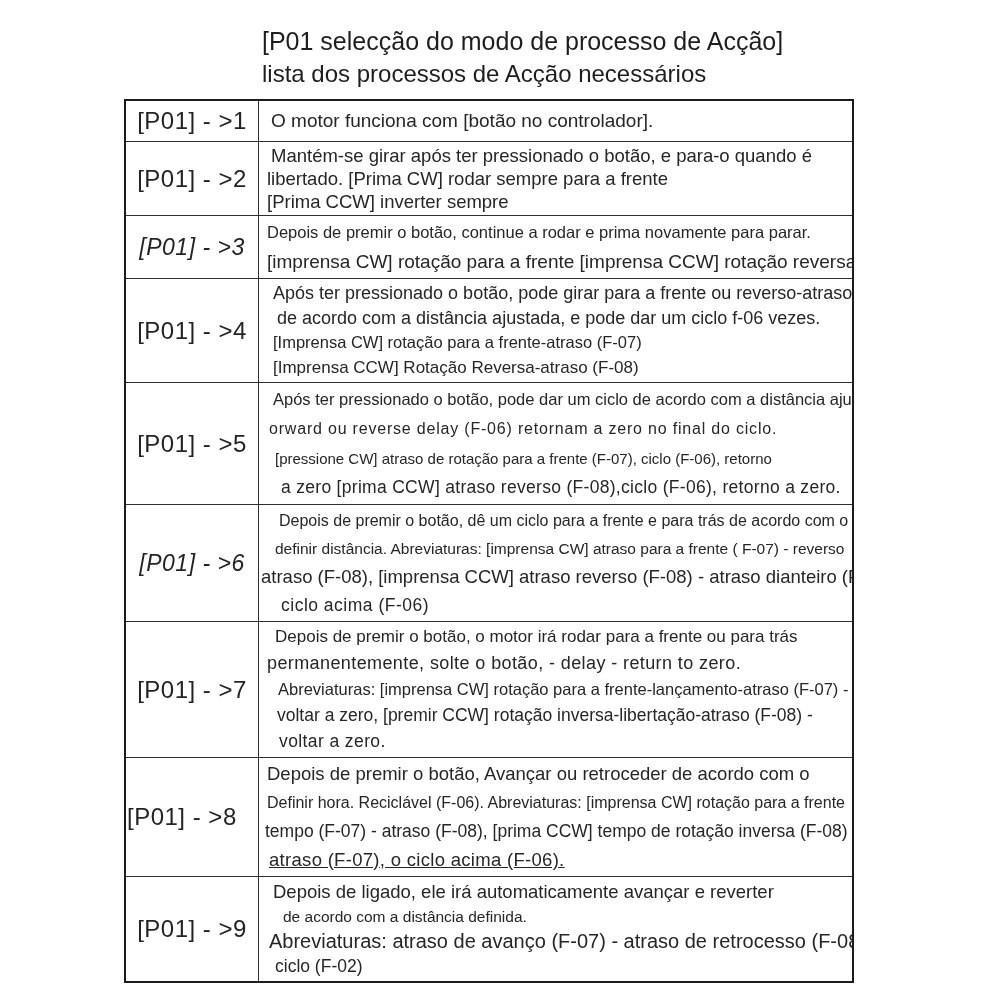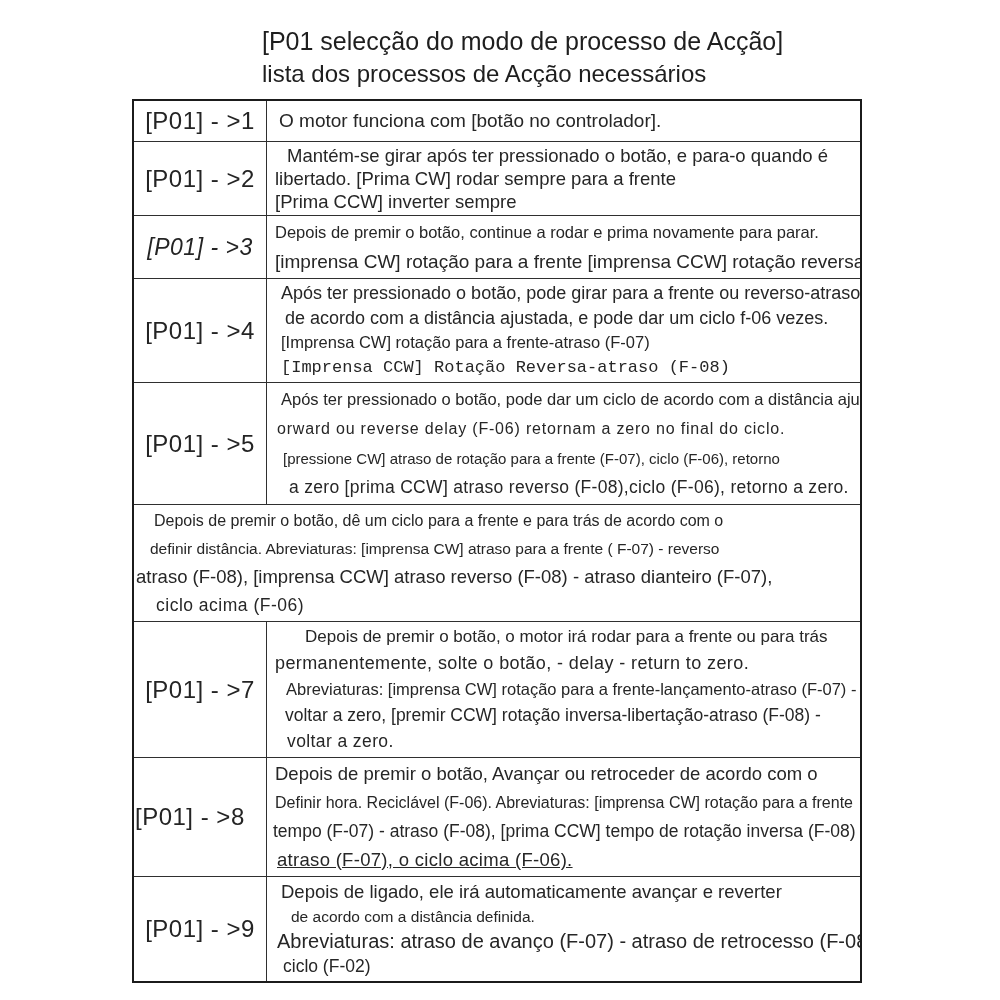--- a/index.html
+++ b/index.html
@@ -27,21 +27,21 @@
   }
   .subtitle {
     font-size: 24px;
     line-height: 30px;
     margin-top: 2px;
     color: #1e1e1e;
     white-space: nowrap;
   }
   .table {
     position: absolute;
-    left: 132px;
+    left: 124px;
     top: 99px;
     width: 730px;
     height: 884px;
     border: 2px solid #1b1b1b;
     box-sizing: border-box;
     display: flex;
     flex-direction: column;
     background: #ffffff;
   }
   .row {
@@ -106,62 +106,63 @@
 <div class="table" id="process-table">
     <div class="row">
       <div class="cell-label">[P01] - &gt;1</div>
       <div class="cell-desc">
         <div class="line" style="font-size: 19px; margin-left: 4px;">O motor funciona com [botão no controlador].</div>
       </div>
     </div>
     <div class="row">
       <div class="cell-label">[P01] - &gt;2</div>
       <div class="cell-desc">
-        <div class="line" style="font-size: 18.5px; margin-left: 12px;">Mantém-se girar após ter pressionado o botão, e para-o quando é</div>
+        <div class="line" style="font-size: 18.5px; margin-left: 4px;">Mantém-se girar após ter pressionado o botão, e para-o quando é</div>
         <div class="line" style="font-size: 18.5px;">libertado. [Prima CW] rodar sempre para a frente</div>
         <div class="line" style="font-size: 18.5px;">[Prima CCW] inverter sempre</div>
       </div>
     </div>
     <div class="row">
       <div class="cell-label">[P01] - &gt;3</div>
       <div class="cell-desc">
         <div class="line" style="font-size: 16.5px; margin-left: 0;">Depois de premir o botão, continue a rodar e prima novamente para parar.</div>
         <div class="line" style="font-size: 19px;">[imprensa CW] rotação para a frente [imprensa CCW] rotação reversa</div>
       </div>
     </div>
     <div class="row">
       <div class="cell-label">[P01] - &gt;4</div>
       <div class="cell-desc">
         <div class="line" style="font-size: 18px; margin-left: 6px;">Após ter pressionado o botão, pode girar para a frente ou reverso-atraso</div>
         <div class="line" style="font-size: 18px; margin-left: 10px;">de acordo com a distância ajustada, e pode dar um ciclo f-06 vezes.</div>
         <div class="line" style="font-size: 16.5px; margin-left: 6px;">[Imprensa CW] rotação para a frente-atraso (F-07)</div>
-        <div class="line" style="font-size: 17px; margin-left: 6px; font-family: Liberation Mono, monospace;">[Imprensa CCW] Rotação Reversa-atraso (F-08)</div>
+        <div class="line" style="font-size: 17px; margin-left: 6px;">[Imprensa CCW] Rotação Reversa-atraso (F-08)</div>
       </div>
     </div>
     <div class="row">
       <div class="cell-label">[P01] - &gt;5</div>
       <div class="cell-desc">
         <div class="line" style="font-size: 16.5px; margin-left: 6px;">Após ter pressionado o botão, pode dar um ciclo de acordo com a distância ajustada f</div>
         <div class="line" style="font-size: 16px; margin-left: 2px; letter-spacing: 0.8px;">orward ou reverse delay (F-06) retornam a zero no final do ciclo.</div>
         <div class="line" style="font-size: 15px; margin-left: 8px;">[pressione CW] atraso de rotação para a frente (F-07), ciclo (F-06), retorno</div>
         <div class="line" style="font-size: 17.5px; margin-left: 14px; letter-spacing: 0.3px;">a zero [prima CCW] atraso reverso (F-08),ciclo (F-06), retorno a zero.</div>
       </div>
     </div>
     <div class="row">
+      <div class="cell-label">[P01] - &gt;6</div>
       <div class="cell-desc">
         <div class="line" style="font-size: 16px; margin-left: 12px;">Depois de premir o botão, dê um ciclo para a frente e para trás de acordo com o</div>
         <div class="line" style="font-size: 15.5px; margin-left: 8px;">definir distância. Abreviaturas: [imprensa CW] atraso para a frente ( F-07) - reverso</div>
         <div class="line" style="font-size: 18.5px; margin-left: -6px;">atraso (F-08), [imprensa CCW] atraso reverso (F-08) - atraso dianteiro (F-07),</div>
         <div class="line" style="font-size: 17.5px; margin-left: 14px; letter-spacing: 0.5px;">ciclo acima (F-06)</div>
       </div>
     </div>
     <div class="row">
       <div class="cell-label">[P01] - &gt;7</div>
       <div class="cell-desc">
-        <div class="line" style="font-size: 17px; margin-left: 30px;">Depois de premir o botão, o motor irá rodar para a frente ou para trás</div>
+        <div class="line" style="font-size: 17px; margin-left: 8px;">Depois de premir o botão, o motor irá rodar para a frente ou para trás</div>
         <div class="line" style="font-size: 18px; letter-spacing: 0.4px;">permanentemente, solte o botão, - delay - return to zero.</div>
         <div class="line" style="font-size: 16.5px; margin-left: 11px;">Abreviaturas: [imprensa CW] rotação para a frente-lançamento-atraso (F-07) -</div>
         <div class="line" style="font-size: 17.5px; margin-left: 10px;">voltar a zero, [premir CCW] rotação inversa-libertação-atraso (F-08) -</div>
         <div class="line" style="font-size: 17.5px; margin-left: 12px; letter-spacing: 0.4px;">voltar a zero.</div>
       </div>
     </div>
     <div class="row">
       <div class="cell-label">[P01] - &gt;8</div>
       <div class="cell-desc">
         <div class="line" style="font-size: 18.5px;">Depois de premir o botão, Avançar ou retroceder de acordo com o</div>

